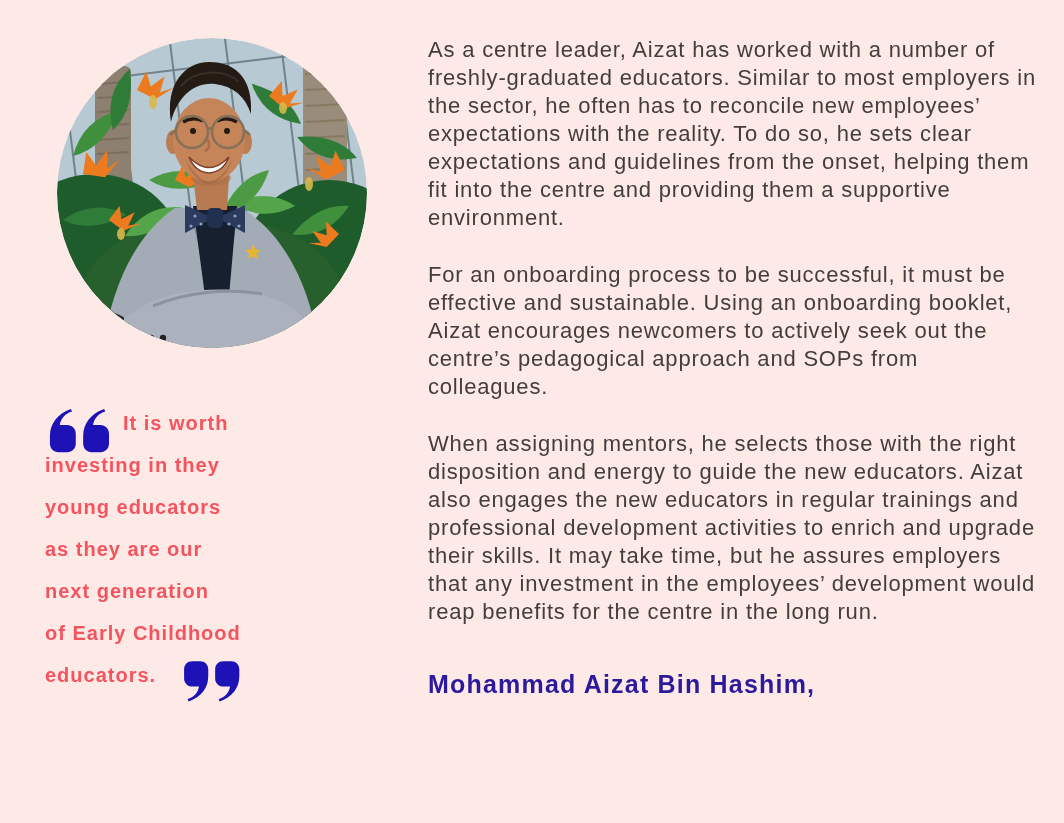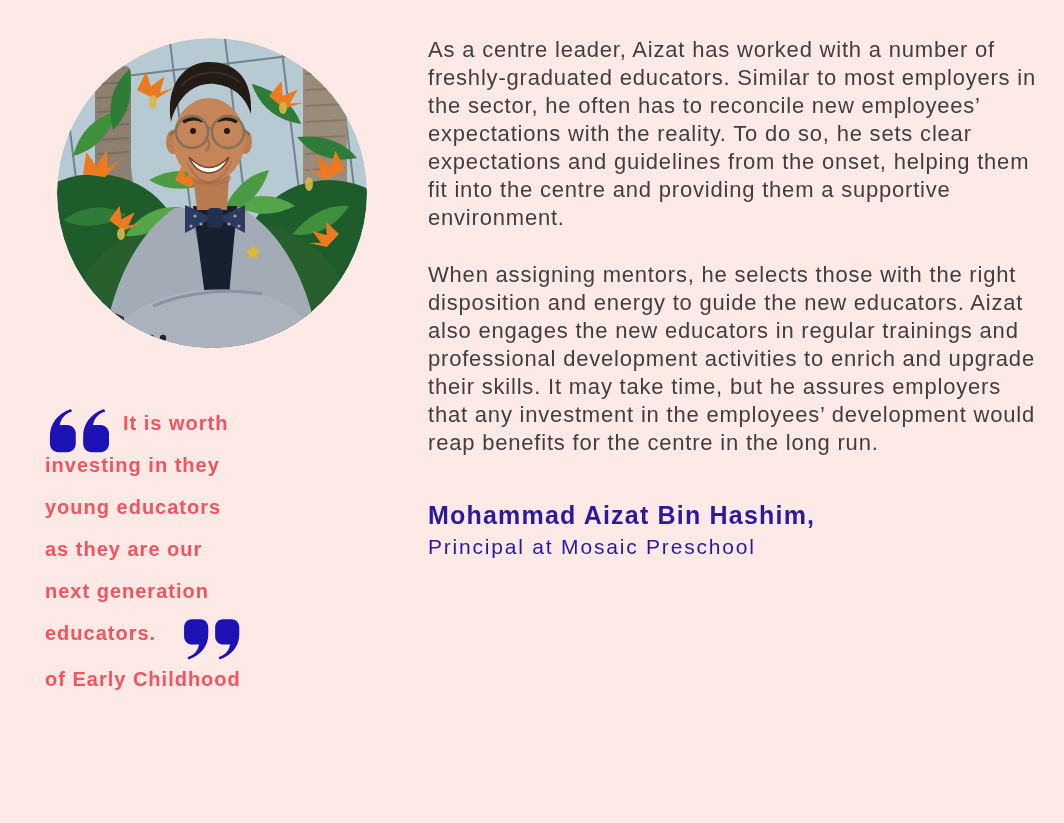--- a/index.html
+++ b/index.html
@@ -185,34 +185,34 @@
       <g fill="#1c12b5">
         <path d="M42 6 C20 14 8 30 8 50 L8 62 C8 70 14 76 22 76 L36 76 C44 76 50 70 50 62 L50 46 C50 38 44 32 36 32 L24 32 C26 21 33 13 44 10 Z"></path>
         <path d="M42 6 C20 14 8 30 8 50 L8 62 C8 70 14 76 22 76 L36 76 C44 76 50 70 50 62 L50 46 C50 38 44 32 36 32 L24 32 C26 21 33 13 44 10 Z" transform="translate(54,0)"></path>
       </g>
     </svg>
     <div class="qline qline-first"><span>It is worth</span></div>
     <div class="qline"><span>investing in they</span></div>
     <div class="qline"><span>young educators</span></div>
     <div class="qline"><span>as they are our</span></div>
     <div class="qline"><span>next generation</span></div>
+    <div class="qline"><span>of Early Childhood</span></div>
     <div class="qline">
       <span>educators.</span><svg class="close-quote" viewBox="0 0 104 80">
         <g fill="#1c12b5" transform="rotate(180 52 40)">
           <path d="M42 6 C20 14 8 30 8 50 L8 62 C8 70 14 76 22 76 L36 76 C44 76 50 70 50 62 L50 46 C50 38 44 32 36 32 L24 32 C26 21 33 13 44 10 Z"></path>
           <path d="M42 6 C20 14 8 30 8 50 L8 62 C8 70 14 76 22 76 L36 76 C44 76 50 70 50 62 L50 46 C50 38 44 32 36 32 L24 32 C26 21 33 13 44 10 Z" transform="translate(54,0)"></path>
         </g>
       </svg>
     </div>
-    <div class="qline"><span>of Early Childhood</span></div>
   </div>
 
   <div class="article">
     <p>As a centre leader, Aizat has worked with a number of freshly-graduated educators. Similar to most employers in the sector, he often has to reconcile new employees’ expectations with the reality. To do so, he sets clear expectations and guidelines from the onset, helping them fit into the centre and providing them a supportive environment.</p>
+    <p>For an onboarding process to be successful, it must be effective and sustainable. Using an onboarding booklet, Aizat encourages newcomers to actively seek out the centre’s pedagogical approach and SOPs from colleagues.</p>
     <p>When assigning mentors, he selects those with the right disposition and energy to guide the new educators. Aizat also engages the new educators in regular trainings and professional development activities to enrich and upgrade their skills. It may take time, but he assures employers that any investment in the employees’ development would reap benefits for the centre in the long run.</p>
 
     <div class="attribution">
       <div class="attr-name">Mohammad Aizat Bin Hashim,</div>
-      <div class="attr-title">Principal at Mosaic Preschool</div>
     </div>
   </div>
 
 </div>
 
 </body></html>

